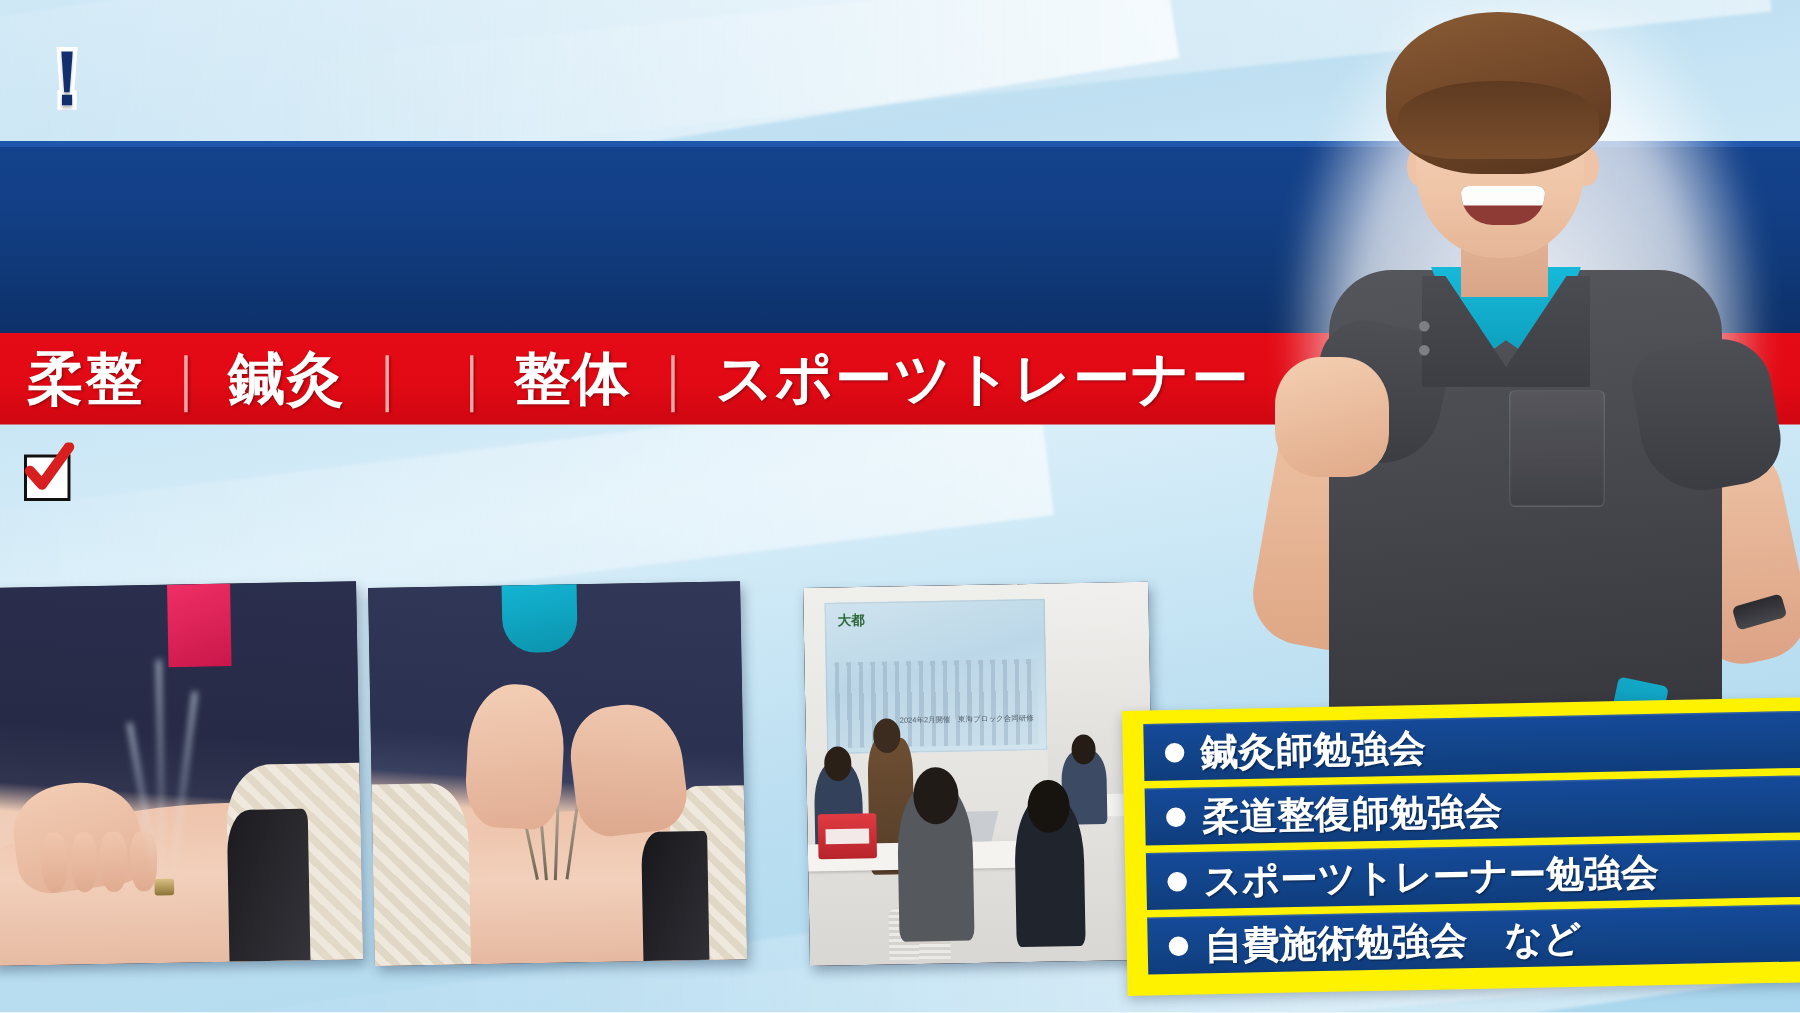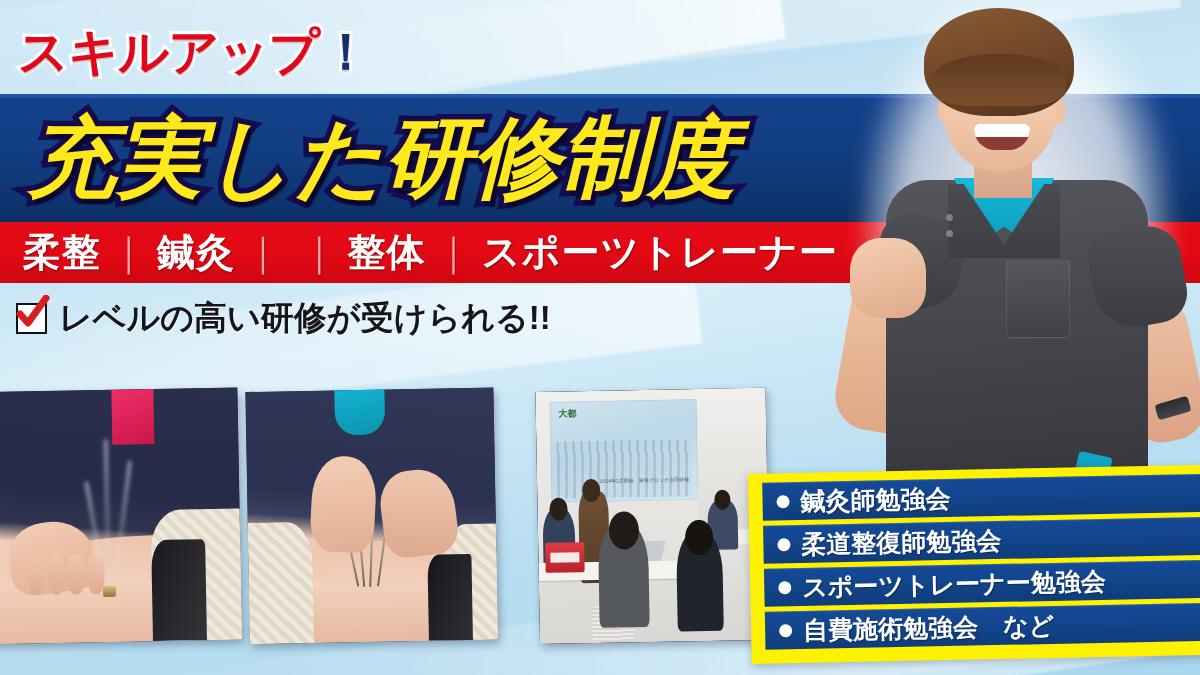--- a/index.html
+++ b/index.html
@@ -68,21 +68,20 @@
   
   .red-bar{
     position:absolute;left:0;top:222px;width:1200px;height:61px;
     background:linear-gradient(180deg,#e50b16 0%,#e10914 55%,#cf0711 100%);
   }
   .red-bar-text{
     position:absolute;left:18px;top:222px;height:61px;width:820px;
     display:flex;align-items:center;white-space:nowrap;
     color:#ffffff;font-weight:bold;font-size:38px;letter-spacing:1px;
     text-shadow:1px 1px 2px rgba(0,0,0,.35);
-    justify-content:flex-end;
   }
   .sep{color:#ffb7b7;font-weight:normal;margin:0 9px;opacity:.9;}
 
   
   .checklist{position:absolute;left:16px;top:298px;width:800px;}
   .check-row{display:flex;align-items:center;height:40px;margin-bottom:4px;}
   .chk{position:relative;width:27px;height:27px;flex:0 0 27px;
        border:2px solid #111;background:#ffffff;margin-right:12px;}
   .chk svg{position:absolute;left:-5px;top:-10px;width:38px;height:38px;}
   .check-label{
@@ -278,49 +277,46 @@
 
 <div class="banner">
 
   <div class="swoosh sw1"></div>
   <div class="swoosh sw2"></div>
   <div class="swoosh sw3"></div>
   <div class="swoosh sw4"></div>
   <div class="swoosh sw5"></div>
 
   <div class="headline">
-      <span class="hl-b">スキルアップ</span>
       <span class="hl-c">！</span>
   </div>
 
   <div class="blue-band">
     <div class="blue-band-top"></div>
   </div>
-  <div class="main-title">充実した研修制度</div>
 
   <div class="red-bar"></div>
   <div class="red-bar-text">
     <span>柔整</span>
     <span class="sep">｜</span>
     <span>鍼灸</span>
     <span class="sep">｜</span>
     <span class="sep">｜</span>
     <span>整体</span>
     <span class="sep">｜</span>
     <span>スポーツトレーナー</span>
   </div>
 
   <div class="checklist">
     <div class="check-row">
       <span class="chk">
         <svg viewBox="0 0 38 38">
             <path d="M7 19 L15 28 L33 3" fill="none" stroke="#d81f1f" stroke-width="7" stroke-linecap="round" stroke-linejoin="round"></path>
           </svg>
       </span>
-      <span class="check-label">レベルの高い研修が受けられる!!</span>
     </div>
   </div>
 
   <div class="photos">
 
     <div class="photo ph1">
       <div class="ph1-bg"></div>
       <div class="ph1-pink"></div>
       <div class="ph1-skin"></div>
       <div class="ph1-towel"></div>

